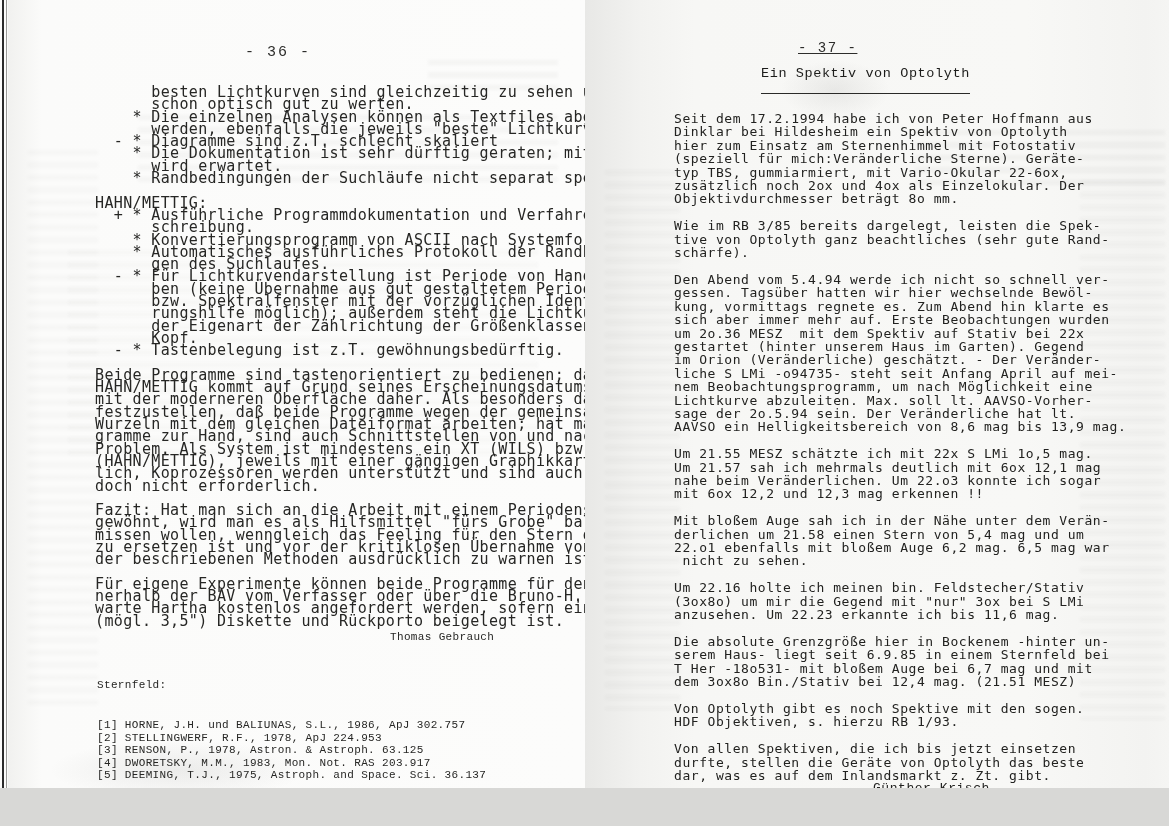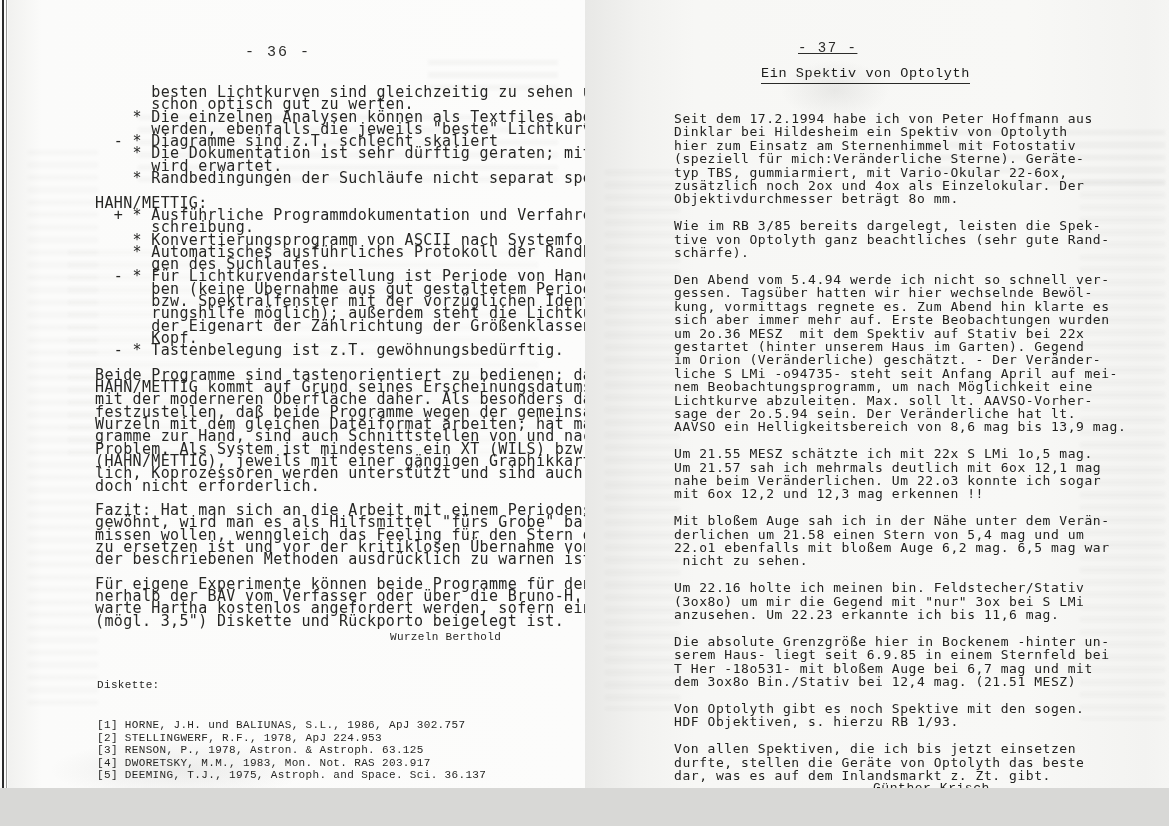--- a/index.html
+++ b/index.html
@@ -75,21 +75,21 @@
   .page-left .pagenum  { left: 237px; top: 44px; }
   .page-right .pagenum { left: 213px; top: 40px; font-size: 14px; letter-spacing: 1.5px; text-decoration: underline; }
 
   .article-title {
     position: absolute;
     left: 176px; top: 66px;
     color: #1c1c1a;
     font-size: 13.5px;
     letter-spacing: 0.6px;
     border-bottom: 1.5px solid #2a2a28;
-    padding-bottom: 2px;
+    padding-bottom: 12px;
     white-space: pre;
   }
   .body-text {
     position: absolute;
     margin: 0;
     color: #262624;
     white-space: pre;
   }
   .page-left .body-text {
     left: 87px; top: 86px;
@@ -185,24 +185,24 @@
 gewöhnt, wird man es als Hilfsmittel "fürs Grobe" bald nicht mehr
 missen wollen, wenngleich das Feeling für den Stern durch nichts
 zu ersetzen ist und vor der kritiklosen Übernahme von Resultaten
 der beschriebenen Methoden ausdrücklich zu warnen ist!
 
 Für eigene Experimente können beide Programme für den Gebrauch in-
 nerhalb der BAV vom Verfasser oder über die Bruno-H.-Bürgel-Stern-
 warte Hartha kostenlos angefordert werden, sofern eine formatierte
 (mögl. 3,5") Diskette und Rückporto beigelegt ist.</pre>
 
-    <div class="signature">Wurzeln Berthold</div>
+    <div class="signature">Thomas Gebrauch</div>
 
     <div class="literature">
-      <div class="lit-heading">Diskette:</div>
+      <div class="lit-heading">Sternfeld:</div>
       <div><div>[1] HORNE, J.H. und BALIUNAS, S.L., 1986, ApJ 302.757</div><div>[2] STELLINGWERF, R.F., 1978, ApJ 224.953</div><div>[3] RENSON, P., 1978, Astron. &amp; Astroph. 63.125</div><div>[4] DWORETSKY, M.M., 1983, Mon. Not. RAS 203.917</div><div>[5] DEEMING, T.J., 1975, Astroph. and Space. Sci. 36.137</div></div>
     </div>
   </div>
 
   <div class="page page-right">
     <div class="ghost g5"></div>
     <div class="ghost g6"></div>
     <div class="ghost g7"></div>
     <div class="blotch b3"></div>
 

